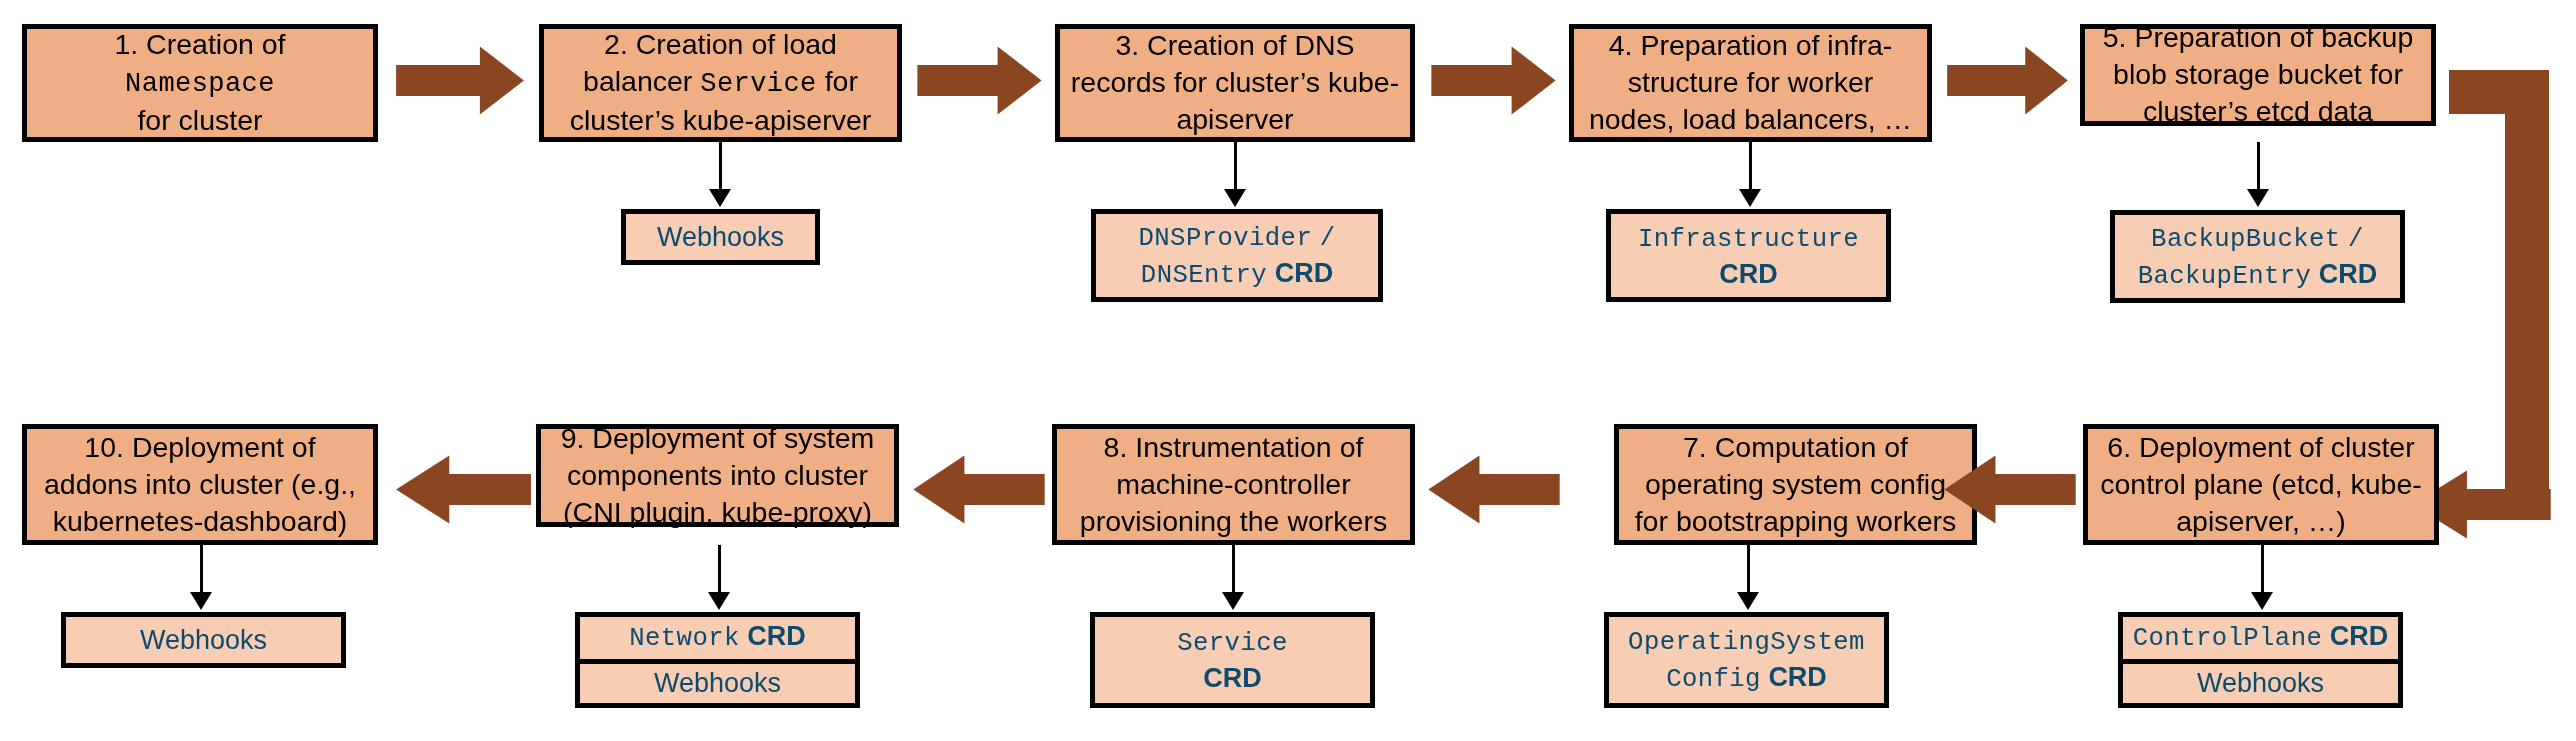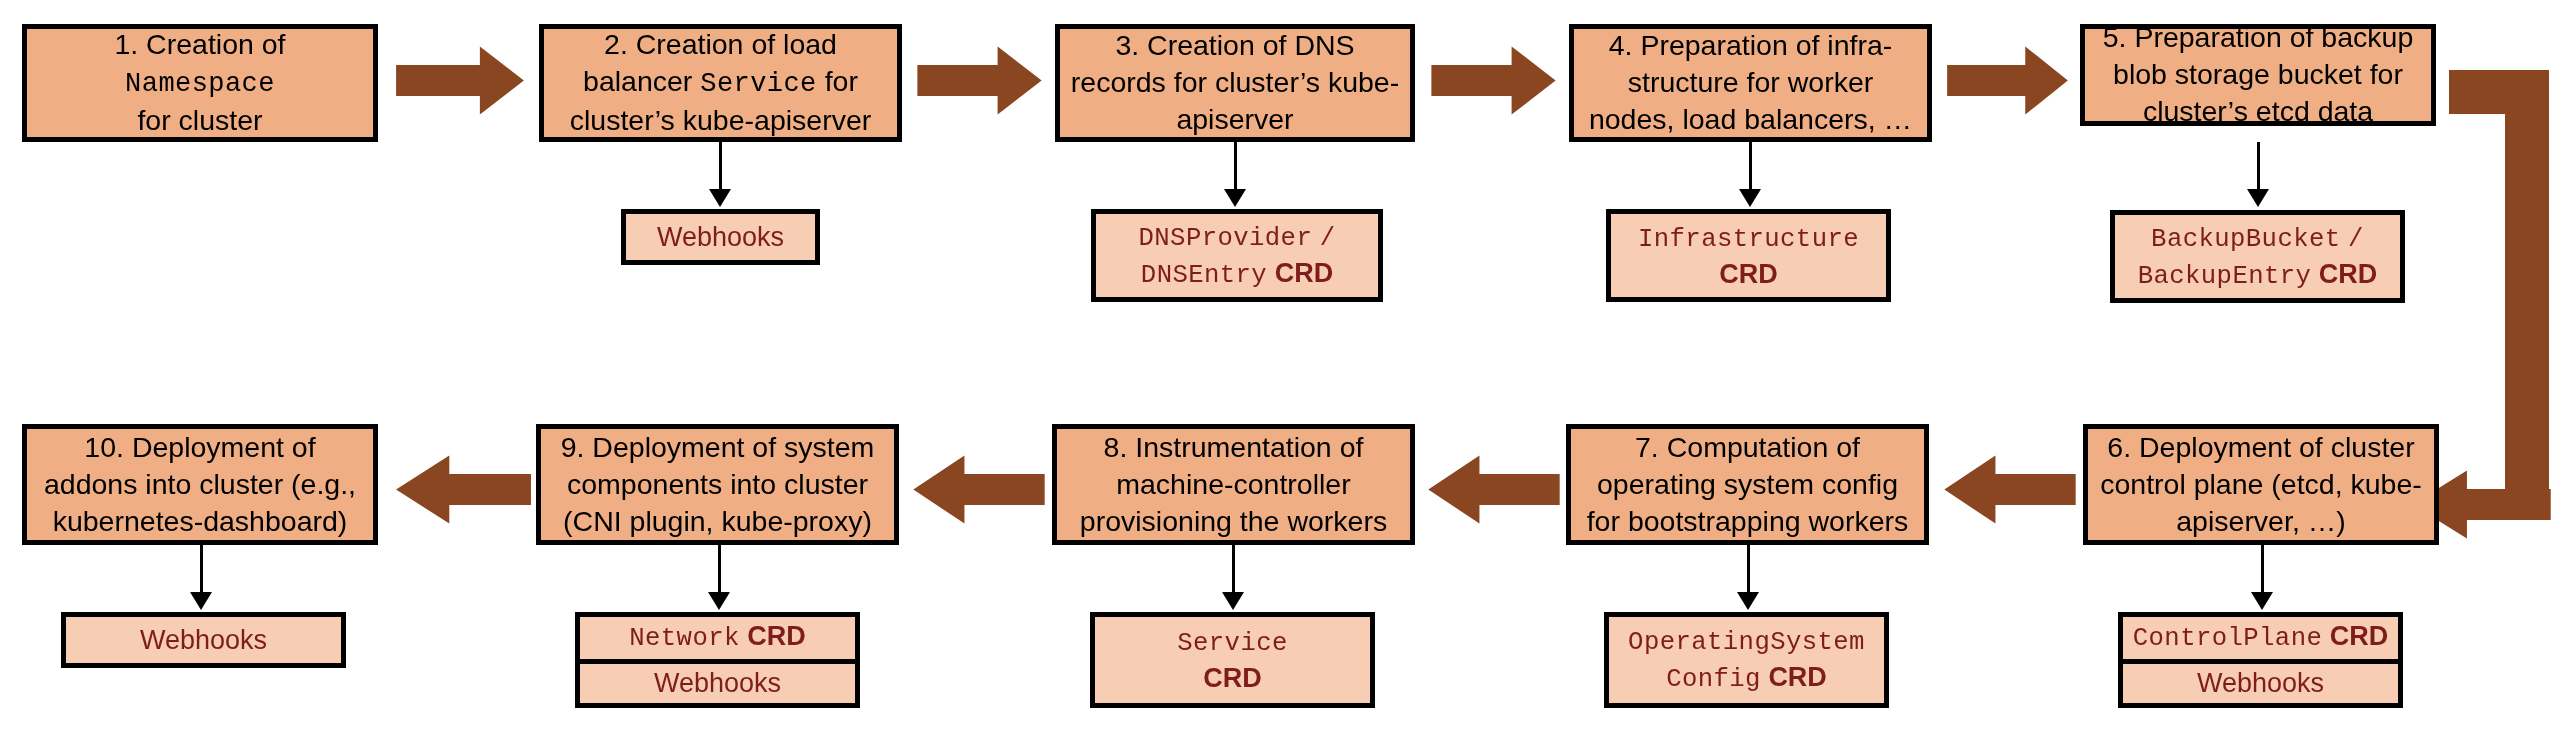--- a/index.html
+++ b/index.html
@@ -47,21 +47,21 @@
     font-family: "Liberation Sans", sans-serif;
   }
   .res-cell {
     flex: 1 1 auto;
     display: flex;
     align-items: center;
     justify-content: center;
     text-align: center;
     font-size: 27px;
     line-height: 1.28;
-    color: #7f1d1d;
+    color: #0c4a6e;
     padding: 1.4px 4.3px;
   }
   .res-cell + .res-cell {
     border-top: 5px solid #000000;
   }
   
   .mono {
     font-family: "Liberation Mono", monospace;
     font-size: 0.95em;
     letter-spacing: 0.4px;
@@ -206,29 +206,29 @@
         <span class="mono">BackupEntry</span>
         <span class="bold">CRD</span>
       </span>
     </div>
   </div>
 
   <div class="step-box" style="left:22px; top:424px; width:356px; height:121px;">
     <div class="txt">10. Deployment of addons into cluster (e.g., kubernetes-dashboard)</div>
   </div>
 
-  <div class="step-box" style="left:536px; top:424px; width:363px; height:121px;">
+  <div class="step-box" style="left:536px; top:424px; width:363px; height:103px;">
     <div class="txt">9. Deployment of system components into cluster (CNI plugin, kube-proxy)</div>
   </div>
 
   <div class="step-box" style="left:1052px; top:424px; width:363px; height:121px;">
     <div class="txt">8. Instrumentation of machine-controller provisioning the workers</div>
   </div>
 
-  <div class="step-box" style="left:1566px; top:424px; width:363px; height:121px;">
+  <div class="step-box" style="left:1614px; top:424px; width:363px; height:121px;">
     <div class="txt">7. Computation of operating system config for bootstrapping workers</div>
   </div>
 
   <div class="step-box" style="left:2083px; top:424px; width:356px; height:121px;">
     <div class="txt">6. Deployment of cluster control plane (etcd, kube-apiserver, …)</div>
   </div>
 
   <div class="arrow" style="left:1944px; top:454px; width:132px; height:71px;">
     <svg width="132" height="71" viewBox="0 0 185 100">
       <polygon points="185,28 72,28 72,2 0,50 72,98 72,72 185,72" fill="#8a4521"></polygon>

